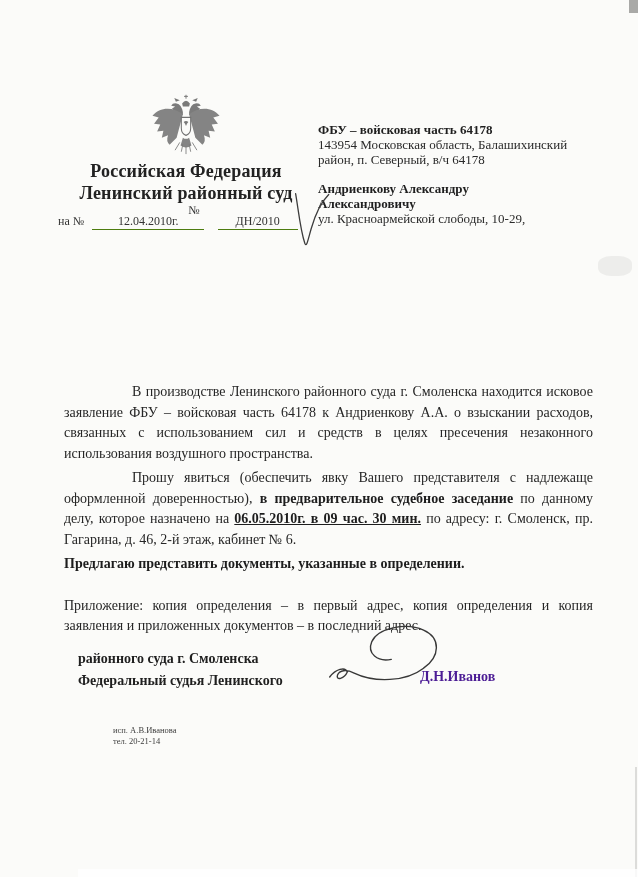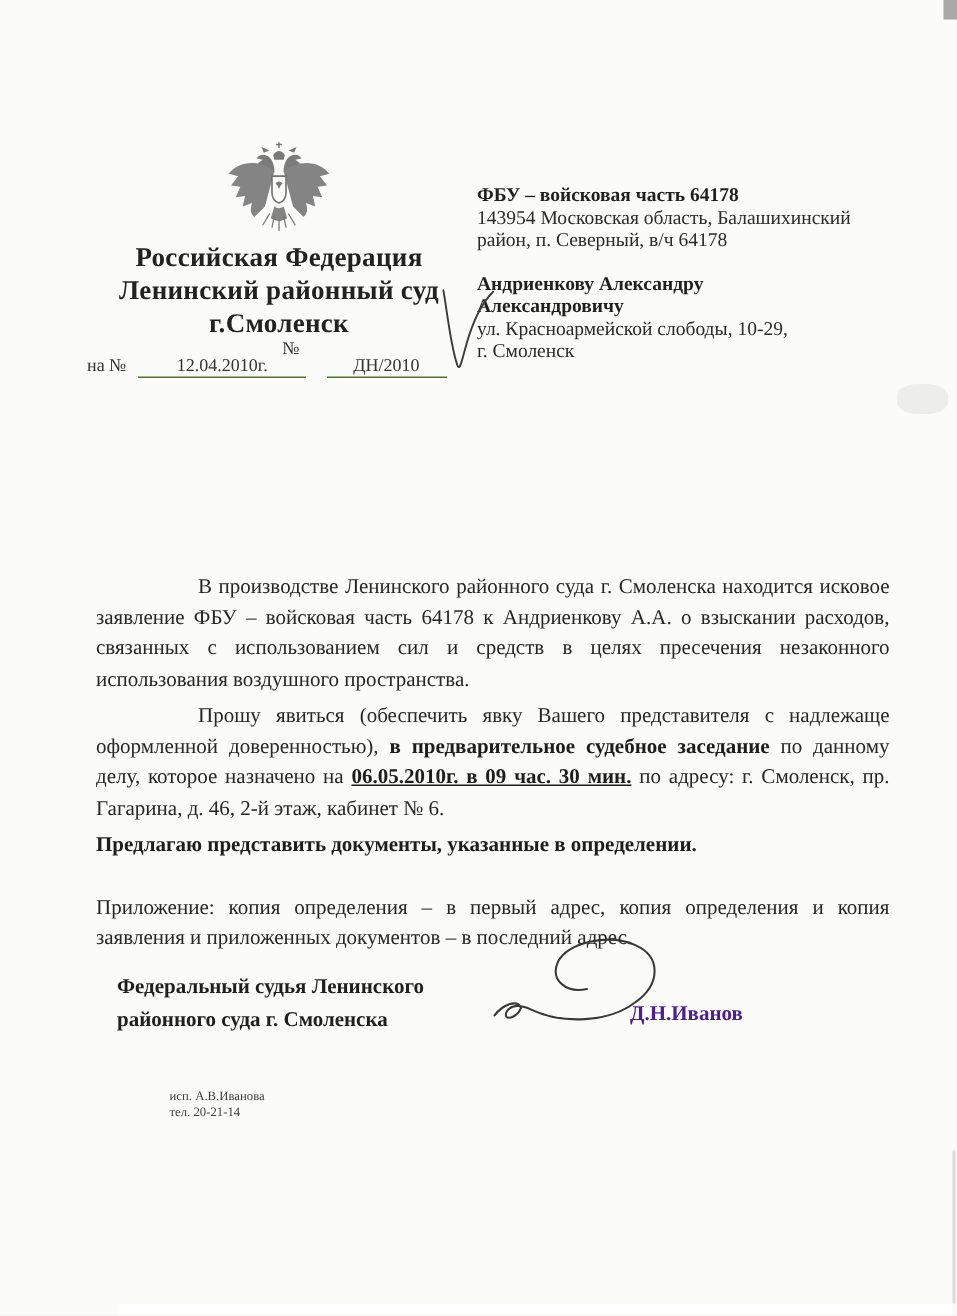--- a/index.html
+++ b/index.html
@@ -76,52 +76,50 @@
           <path d="M54,26 C66,16 84,16 93,28 l-8,2 6,8 -8,1 4,9 -8,-1 2,9 -8,-3 q3,8 -2,12 l-9,-9 z" fill="#6b6b6b"></path>
           <path d="M44,30 h12 v14 q0,7 -6,9 q-6,-2 -6,-9 z" fill="#fbfbf9" stroke="#555" stroke-width="1.4"></path>
           <path d="M47,36 q3,-3 6,0 q-2,2 -3,5 q-1,-3 -3,-5 z" fill="#5e5e5e"></path>
           <path d="M46,56 q4,3 8,0 l3,10 q-7,5 -14,0 z" fill="#6b6b6b"></path>
           <path d="M42,62 l-6,10 M58,62 l6,10 M50,67 v10 M46,64 l-2,10 M54,64 l2,10" stroke="#5e5e5e" stroke-width="1.1" fill="none"></path>
         </g>
       </svg>
     </div>
     <div class="hdr-title">Российская Федерация</div>
     <div class="hdr-title">Ленинский районный суд</div>
-    <div class="hdr-title">г.Смоленск</div>
     <div class="ref-line">
       <span>на №</span><span class="ref-field f1">12.04.2010г.</span><span class="ref-no">№</span><span class="ref-field f2">ДН/2010</span>
     </div>
   </div>
 
   <div class="hdr-right">
     <div class="b">ФБУ – войсковая часть 64178</div>
     <div>143954 Московская область, Балашихинский</div>
     <div>район, п. Северный, в/ч 64178</div>
     <div class="block-gap"></div>
     <div class="b">Андриенкову Александру</div>
     <div class="b">Александровичу</div>
     <div>ул. Красноармейской слободы, 10-29,</div>
-    <div>г. Смоленск</div>
     <div class="checkmark">
       <svg viewBox="0 0 50 70" width="46" height="66" aria-hidden="true">
         <path d="M5,3 C8,20 10,42 15,57 C17,62 18,55 22,41 C26,27 32,13 41,4" fill="none" stroke="#3c3c3c" stroke-width="1.4" stroke-linecap="round"></path>
       </svg>
     </div>
   </div>
 
   <div class="bodytext">
     <p class="ind">В производстве Ленинского районного суда г. Смоленска находится исковое заявление ФБУ – войсковая часть 64178 к Андриенкову А.А. о взыскании расходов, связанных с использованием сил и средств в целях пресечения незаконного использования воздушного  пространства.</p>
     <p class="ind"><span>Прошу явиться (обеспечить явку Вашего представителя с надлежаще оформленной доверенностью), </span><span class="bold">в предварительное судебное заседание</span><span> по данному делу, которое назначено  на </span><span class="bold-u">06.05.2010г. в 09 час. 30 мин.</span><span> по адресу: г. Смоленск, пр. Гагарина, д. 46, 2-й этаж, кабинет № 6.</span></p>
     <p class="bold">Предлагаю представить документы,  указанные в определении.</p>
     <p class="attach">Приложение: копия определения – в первый   адрес, копия определения и копия заявления и приложенных документов – в  последний адрес.</p>
   </div>
 
   <div class="sig-title">
+    <div>районного суда г. Смоленска</div>
     <div>Федеральный судья Ленинского</div>
-    <div>районного суда г. Смоленска</div>
   </div>
   <div class="sig-curve">
     <svg viewBox="0 0 135 85" width="132" height="88" aria-hidden="true">
       <path d="M14,66 C20,58 30,55 32,61 C29,68 20,70 22,64 C24,59 31,58 39,62 C60,72 92,71 110,57 C127,45 128,26 110,18 C92,10 63,16 57,30 C52,42 63,51 77,48" fill="none" stroke="#383838" stroke-width="1.4" stroke-linecap="round"></path>
     </svg>
   </div>
   <div class="sig-name">Д.Н.Иванов</div>
 
   <div class="footer">
     <div>исп. А.В.Иванова</div>

